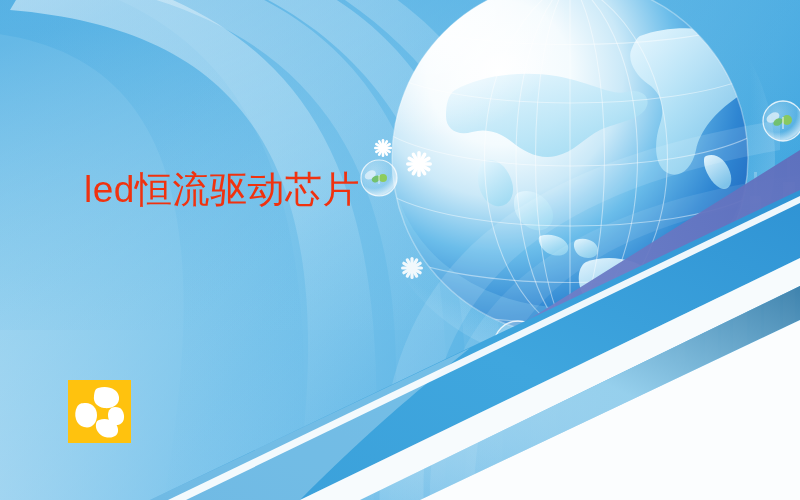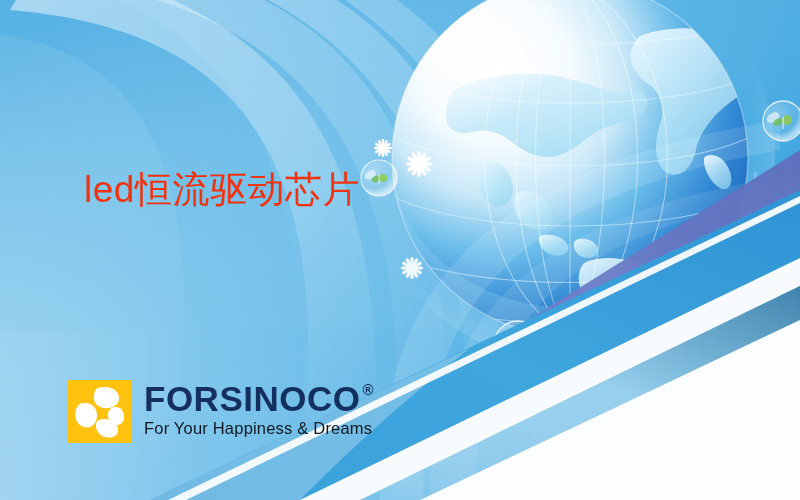--- a/index.html
+++ b/index.html
@@ -402,22 +402,15 @@
 
           <path d="M 9,27 C 5,35 8,45 16,47 C 24,49 29,43 29,35 C 29,28 24,23 18,23 C 13,23 11,23.5 9,27 Z"></path>
 
           <path d="M 54,30 C 58,36 56,44 50,45 C 44,46 40,41 40,35 C 40,30 43,27 47,27 C 50.5,27 52.5,27.8 54,30 Z"></path>
 
           <path d="M 31,40 C 39,37 49,41 50,49 C 51,56 44,59 37,57 C 31,55.5 27,49 28,44 C 28.4,41.6 29.3,40.6 31,40 Z"></path>
         </g>
       </svg>
     </div>
 
-    <div class="logo-text-block">
-      <div class="brand-name">
-        <span>FORSINOCO</span>
-        <span class="brand-reg">®</span>
-      </div>
-      <div class="brand-tagline">For Your Happiness &amp; Dreams</div>
-    </div>
   </div>
 
 </div>
 
 </body></html>

